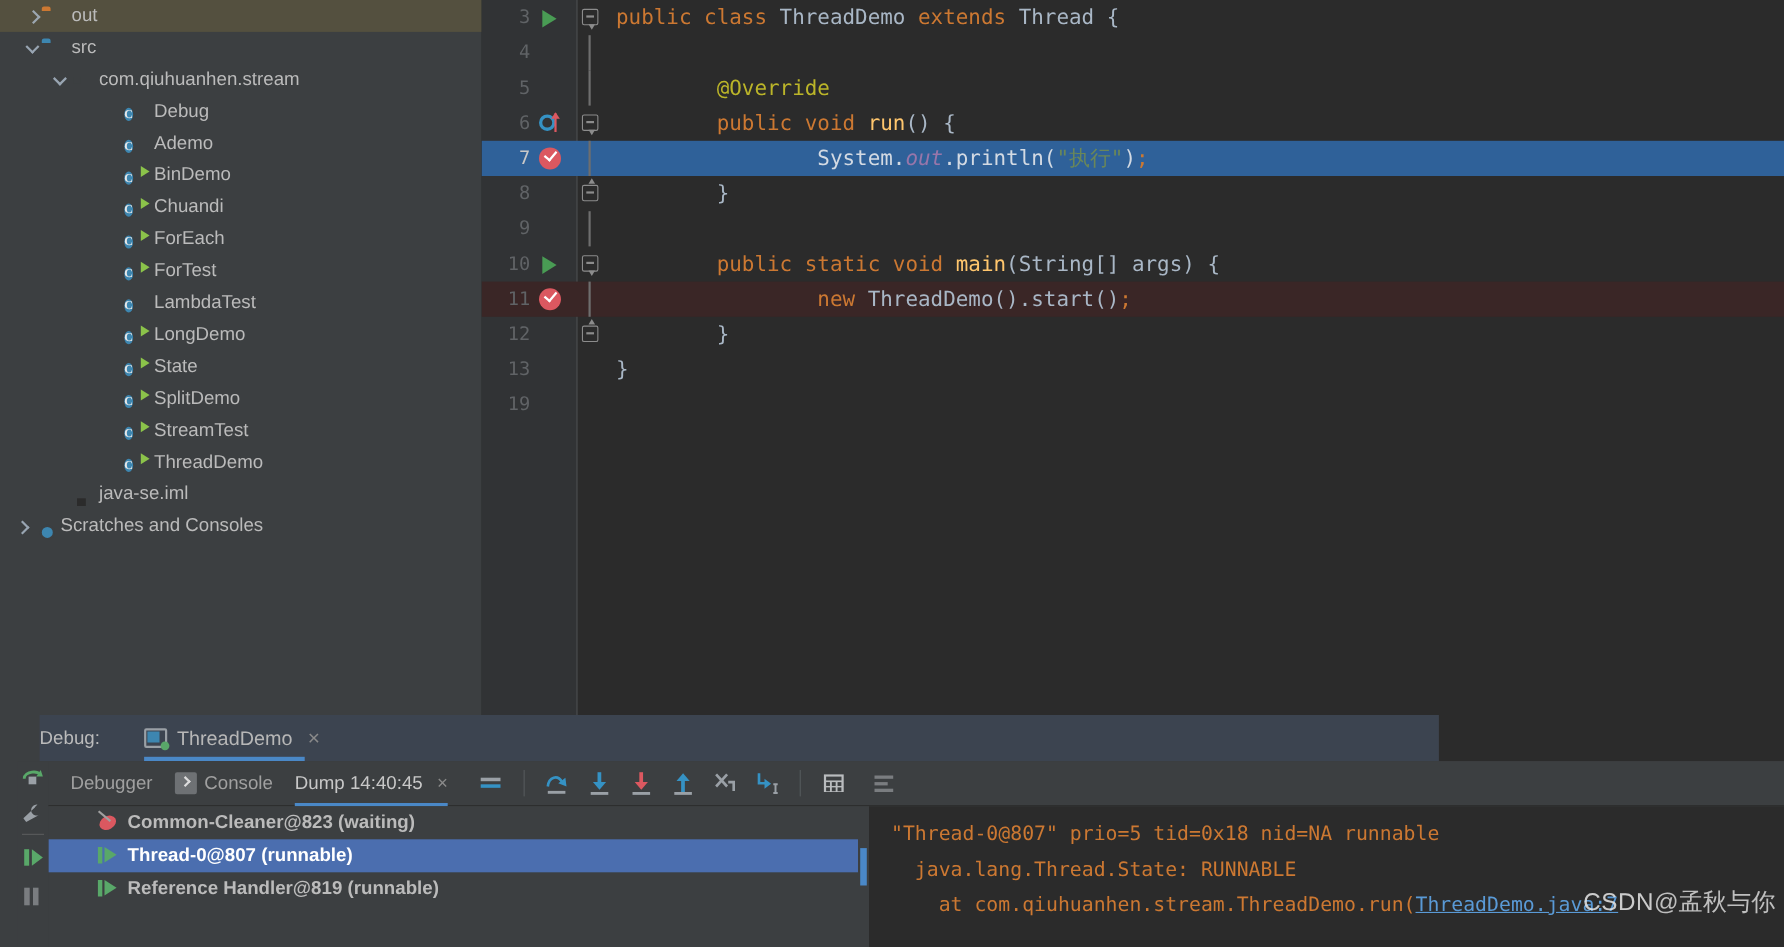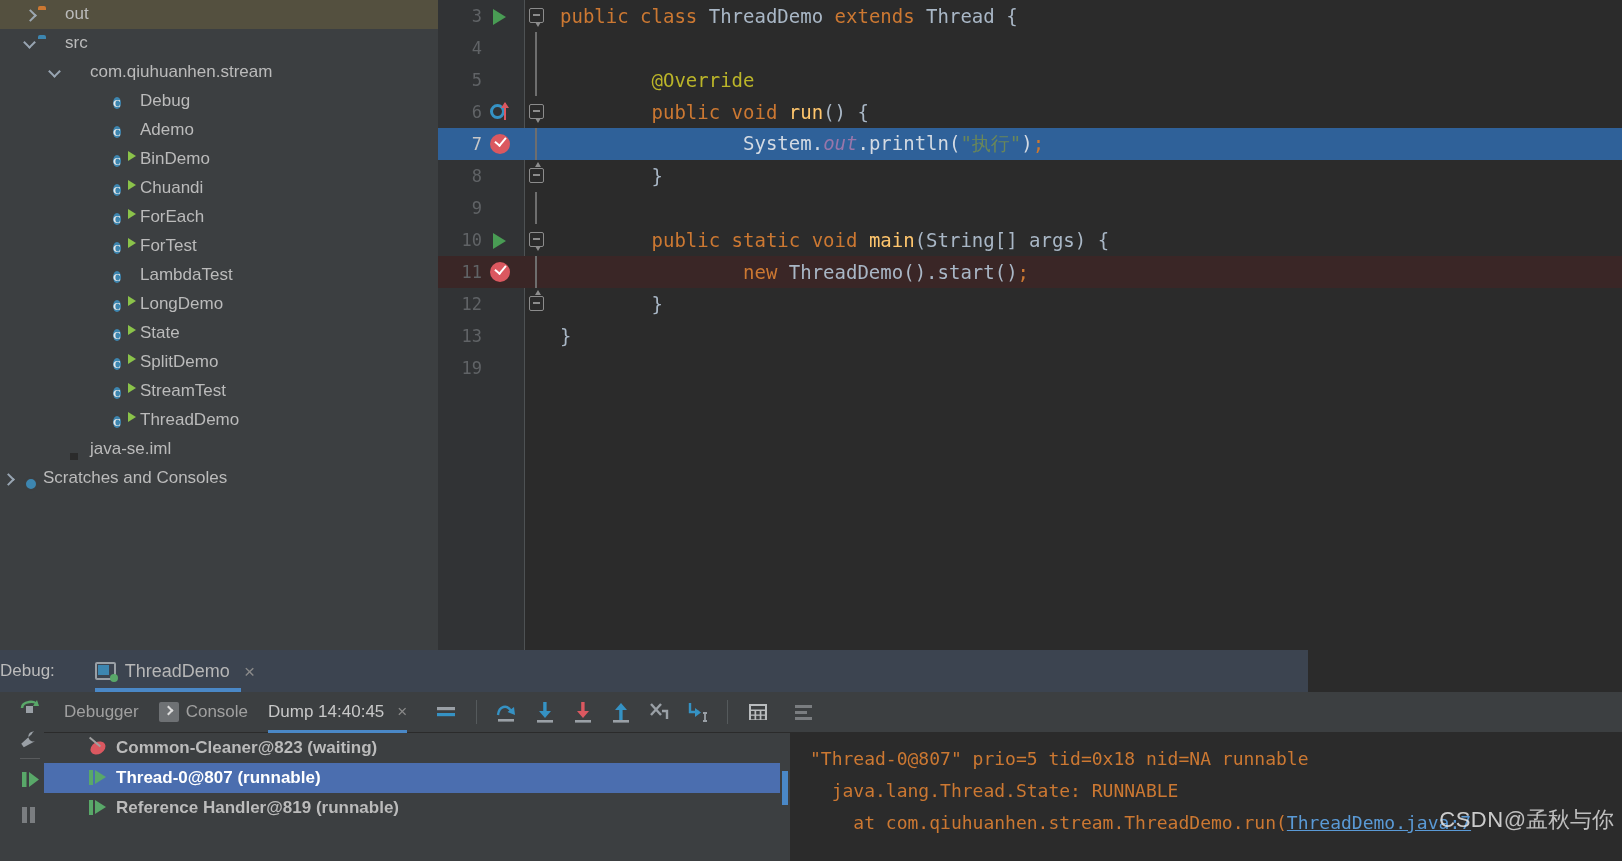--- a/index.html
+++ b/index.html
@@ -129,21 +129,21 @@
   .fld  { color:#9876aa; font-style: italic; }
   .str  { color:#6a8759; }
   .pun  { color:#a9b7c6; }
   .sem  { color:#cc7832; }
   .code-line.hl-select .cls,.code-line.hl-select .id,.code-line.hl-select .pun{color:#d3dae3;}
 
   .gutter-bg{position:absolute;left:0;top:0;width:86px;height:650px;background:#313335;}
   .editor-vline{position:absolute;left:86px;top:0;width:1px;height:650px;background:#4e5254;}
 
   
-  #debug-window{position:absolute;left:0;top:650px;width:1308px;height:211px;background:#3c3f41;}
+  #debug-window{position:absolute;left:0;top:650px;width:1308px;height:211px;background:#3c3f41;padding-left:36px;}
   #debug-header{position:relative;height:42px;background:#3c4450;display:flex;align-items:center;}
   .dbg-title{color:#bbbbbb;font-size:17px;margin-left:0px;padding-left:0;}
   .dbg-tab{margin-left:40px;height:42px;display:flex;align-items:center;position:relative;}
   .dbg-tab.active::after{content:'';position:absolute;left:0;right:14px;bottom:0;height:4px;background:#4a88c7;}
   .dbg-tab-icon{width:21px;height:18px;border:2px solid #9aa0a6;border-radius:2px;position:relative;margin-right:9px;}
   .dbg-tab-icon::before{content:'';position:absolute;left:1px;top:1px;width:11px;height:10px;background:#3d86b0;}
   .dbg-tab-icon::after{content:'';position:absolute;right:-4px;bottom:-4px;width:8px;height:8px;border-radius:50%;background:#59a869;}
   .dbg-tab-label{color:#b7b7b7;font-size:18px;}
   .dbg-close{margin-left:14px;color:#8a8a8a;font-size:19px;line-height:1;}
 
@@ -268,21 +268,21 @@
       <div class="tree-row" style="padding-left: 97px;">
         <span class="tree-arrow "></span>
         <span class="tree-icon"><span class="ic-class runnable">C</span></span>
         <span class="tree-label">ThreadDemo</span>
       </div>
       <div class="tree-row" style="padding-left: 47px;">
         <span class="tree-arrow "></span>
         <span class="tree-icon"><span class="ic-iml"></span></span>
         <span class="tree-label">java-se.iml</span>
       </div>
-      <div class="tree-row" style="padding-left: 0px;">
+      <div class="tree-row" style="padding-left: 12px;">
         <span class="tree-arrow right"></span>
         <span class="tree-icon"><span class="ic-scratch"></span></span>
         <span class="tree-label">Scratches and Consoles</span>
       </div>
     </div>
 
   <div id="editor-area">
     <div class="gutter-bg"></div>
     <div class="editor-vline"></div>
     <div id="code-lines">

